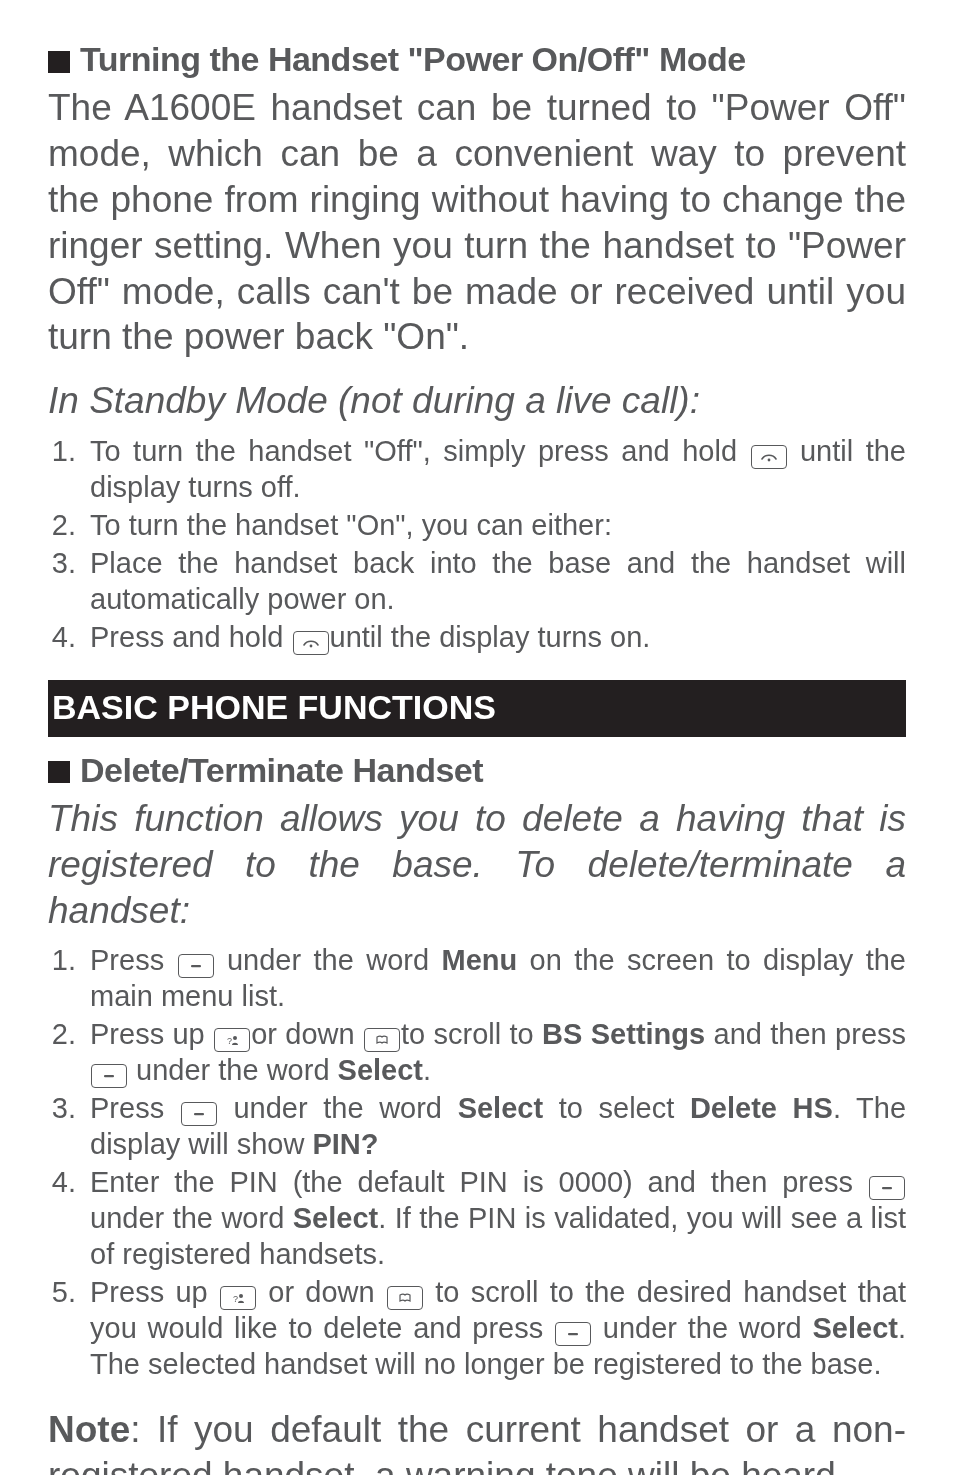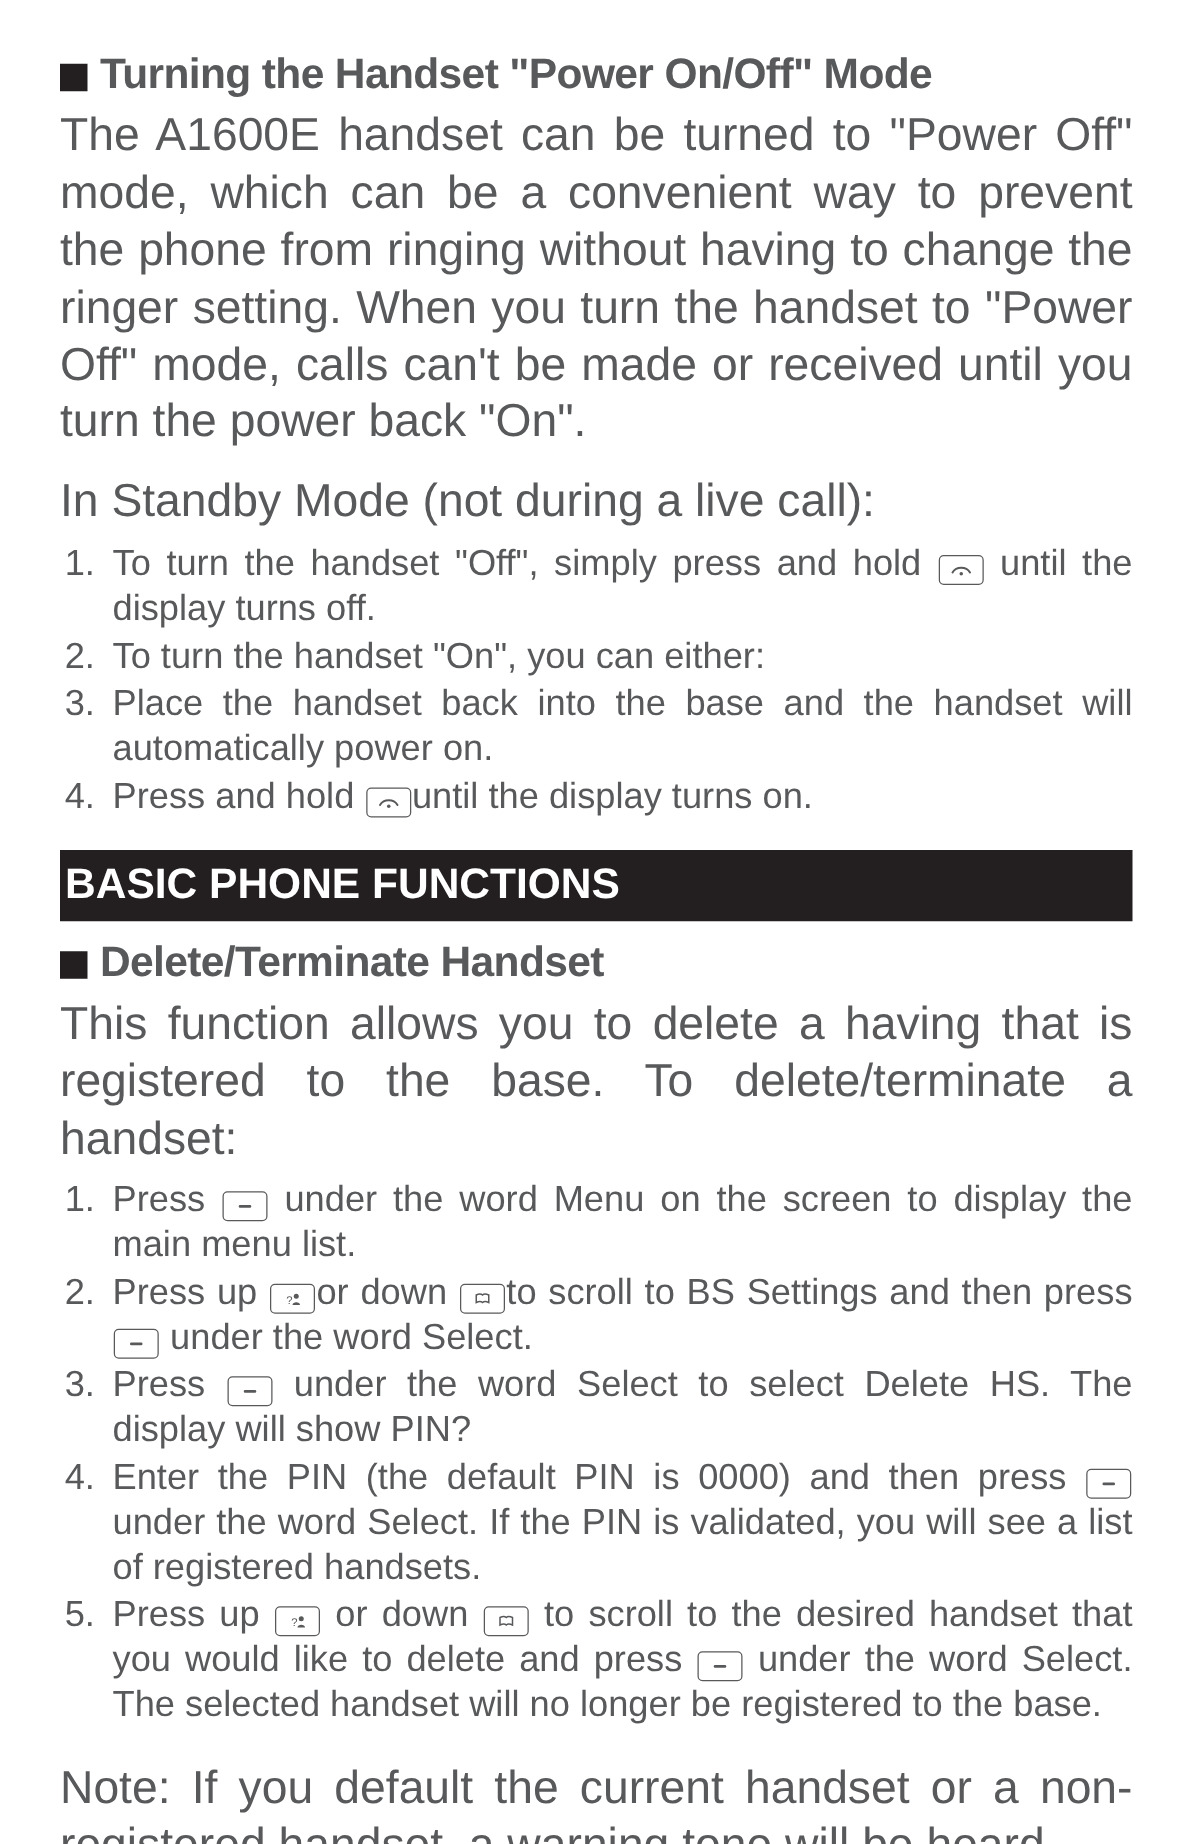--- a/index.html
+++ b/index.html
@@ -37,20 +37,21 @@
   }
   p.body {
     margin: 0 0 18px 0;
     font-size: 37px;
     line-height: 1.24;
     color: #58595b;
     text-align: justify;
   }
   p.body.sub {
     margin-bottom: 10px;
+    font-style: italic;
   }
   ol {
     margin: 0 0 24px 0;
     padding: 0 0 0 36px;
     font-size: 29px;
     line-height: 1.24;
     color: #58595b;
   }
   ol li {
     margin-bottom: 2px;
@@ -77,21 +78,21 @@
     vertical-align: -3px;
     font-size: 16px;
     line-height: 1;
     box-sizing: border-box;
     padding: 0;
     margin: 0 1px;
   }
   .icon-box svg {
     display: block;
   }
-  .bold { font-weight: 400; }
+  .bold { font-weight: 700; }
   .footer {
     text-align: center;
     font-size: 13px;
     color: #58595b;
     margin-top: 60px;
     letter-spacing: 0.2px;
   }
 </style>
 </head>
 <body>

